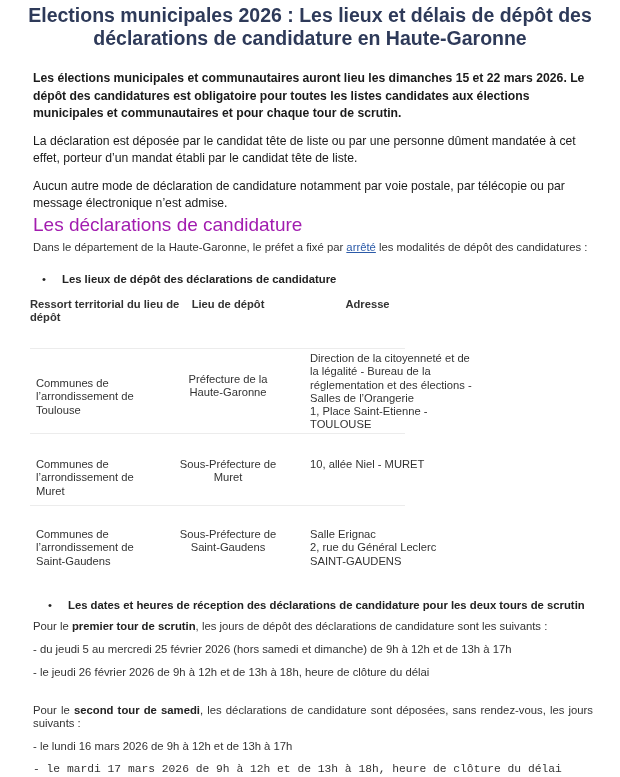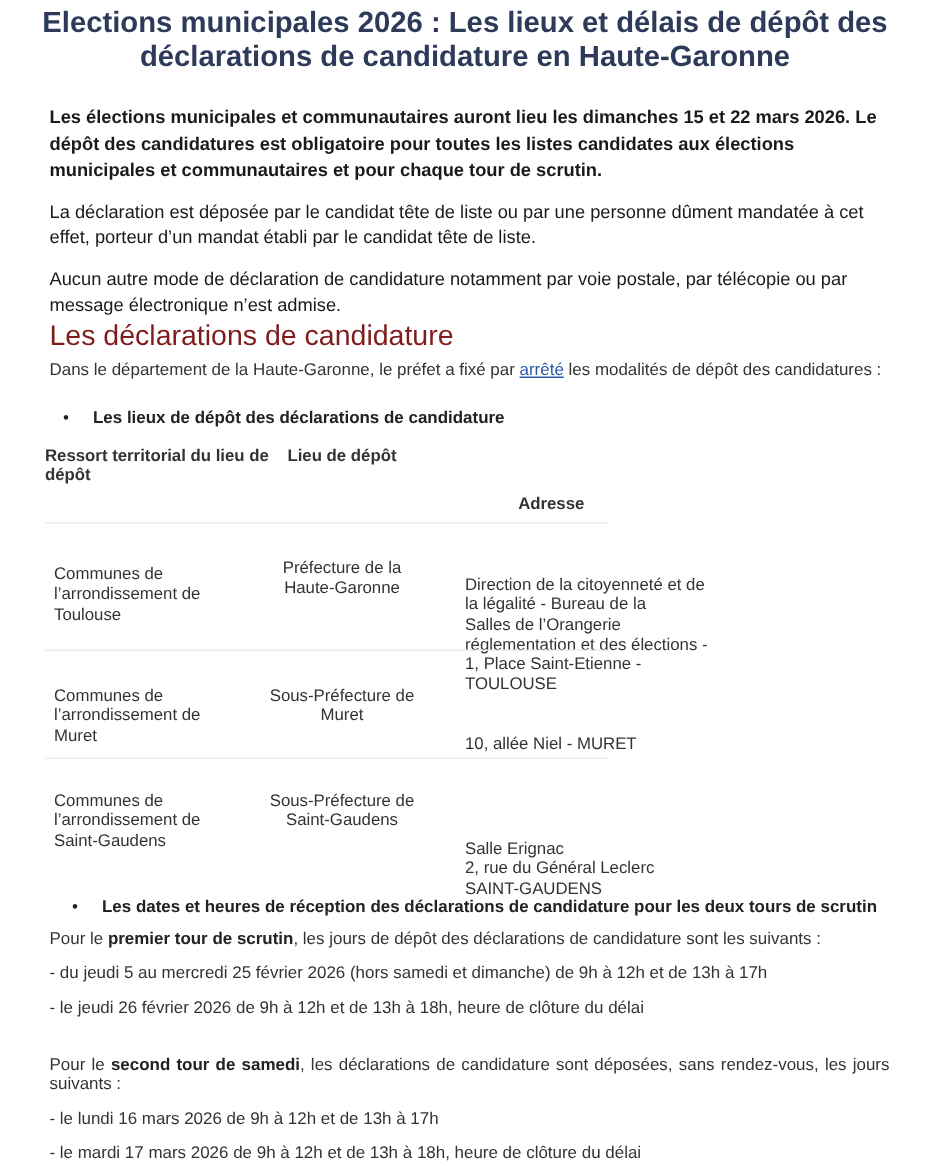--- a/index.html
+++ b/index.html
@@ -18,21 +18,21 @@
     position: absolute; left: 33px; top: 55px; width: 560px;
     font-family: "Liberation Sans", sans-serif;
     font-size: 12.2px; line-height: 17.5px; color: #1a1a1a;
   }
   .intro p { margin: 0 0 10px 0; }
   .intro p.bold { font-weight: bold; margin-top: 15px; }
 
   .section-heading {
     position: absolute; left: 33px; top: 214px;
     font-family: "Liberation Sans", sans-serif;
-    font-size: 19px; color: #7f1d1d; font-weight: normal;
+    font-size: 19px; color: #a21caf; font-weight: normal;
   }
   .section-intro {
     position: absolute; left: 33px; top: 241px; width: 580px;
     font-family: "Liberation Sans", sans-serif;
     font-size: 11.3px; color: #333;
   }
   .section-intro a { color: #2b5aa8; text-decoration: underline; }
 
   .bullet {
     position: absolute;
@@ -44,21 +44,21 @@
   .table {
     position: absolute; left: 30px; top: 293px; width: 375px;
     font-family: "Liberation Sans", sans-serif;
     font-size: 11.2px; line-height: 13.3px; color: #333;
   }
   .row { position: absolute; left: 0; width: 375px; }
   .row.sep { border-top: 1px solid #ececec; }
   .cell { position: absolute; }
   .c1 { left: 6px; width: 120px; }
   .c2 { left: 148px; width: 100px; text-align: center; }
-  .c3 { left: 280px; width: 180px; margin-top: 32px; }
+  .c3 { left: 280px; width: 180px; }
   .hdr .cell { font-weight: bold; color: #333; }
   .hdr .c1 { text-align: left; left: 0; width: 150px; }
   .hdr .c3 { text-align: center; left: 300px; width: 75px; }
 
   .dates {
     position: absolute; left: 33px; width: 560px;
     font-family: "Liberation Sans", sans-serif;
     font-size: 11.3px; color: #333; line-height: 13px;
   }
   .dates b { color: #222; }
@@ -95,22 +95,22 @@
       <div class="cell c2">Lieu de dépôt</div>
       <div class="cell c3">Adresse</div>
     </div>
 
     <div class="row sep" style="top:55px; height:85px;">
       <div class="cell c1" style="top:28px;">Communes de l’arrondissement de Toulouse</div>
       <div class="cell c2" style="top:24px;">Préfecture de la Haute-Garonne</div>
       <div class="cell c3" style="top:3px;">
         <div>Direction de la citoyenneté et de</div>
         <div>la légalité - Bureau de la</div>
+        <div>réglementation et des élections -</div>
         <div>Salles de l’Orangerie</div>
-        <div>réglementation et des élections -</div>
         <div>1, Place Saint-Etienne -</div>
         <div>TOULOUSE</div>
       </div>
     </div>
 
     <div class="row sep" style="top:140px; height:72px;">
       <div class="cell c1" style="top:24px;">Communes de l’arrondissement de Muret</div>
       <div class="cell c2" style="top:24px;">Sous-Préfecture de Muret</div>
       <div class="cell c3" style="top:24px;">
         <div>10, allée Niel - MURET</div>
@@ -138,16 +138,16 @@
     </div>
     <div style="margin-top:10px;">- du jeudi 5 au mercredi 25 février 2026 (hors samedi et dimanche) de 9h à 12h et de 13h à 17h</div>
     <div style="margin-top:10px;">- le jeudi 26 février 2026 de 9h à 12h et de 13h à 18h, heure de clôture du délai</div>
   </div>
 
   <div class="dates" style="top:704px; text-align:justify;">
     <div>
       <span>Pour le </span><b>second tour de samedi</b><span>, les déclarations de candidature sont déposées, sans rendez-vous, les jours suivants :</span>
     </div>
     <div style="margin-top:10px;">- le lundi 16 mars 2026 de 9h à 12h et de 13h à 17h</div>
-    <div style="margin-top:10px;">- le mardi 17 mars 2026 de 9h à 12h et de 13h à 18h, heure de clôture du délai</div>
+    <div style="margin-top:10px;font-family:Liberation Mono, monospace;">- le mardi 17 mars 2026 de 9h à 12h et de 13h à 18h, heure de clôture du délai</div>
   </div>
 
 </div>
 
 </body></html>

